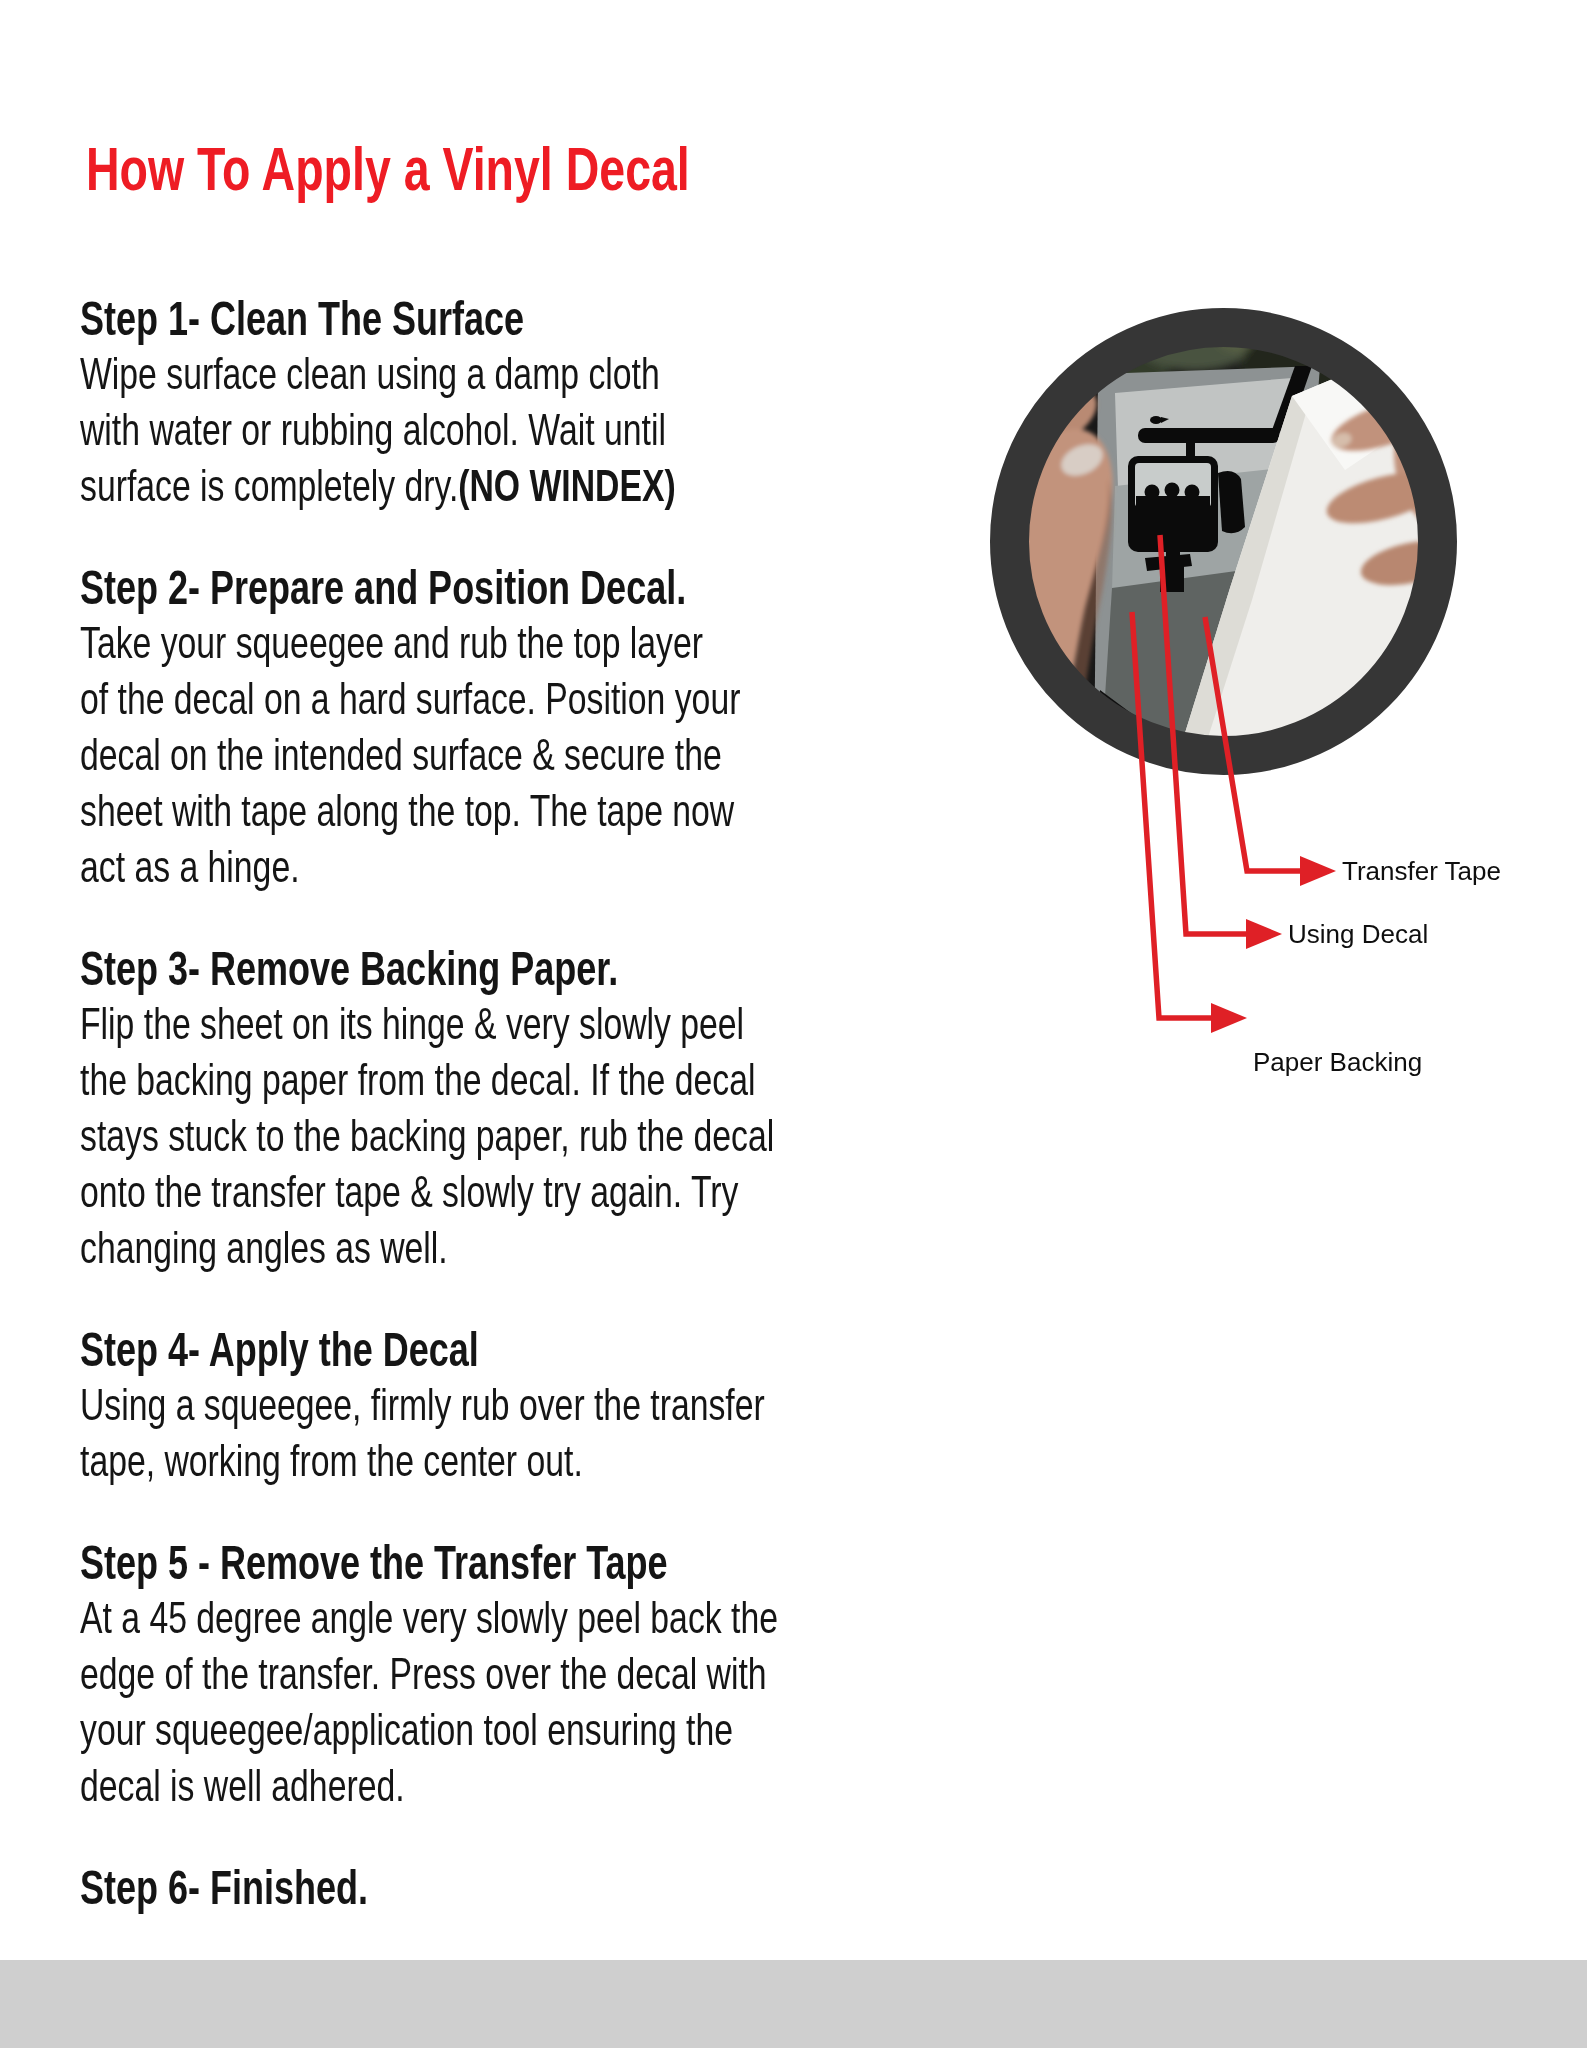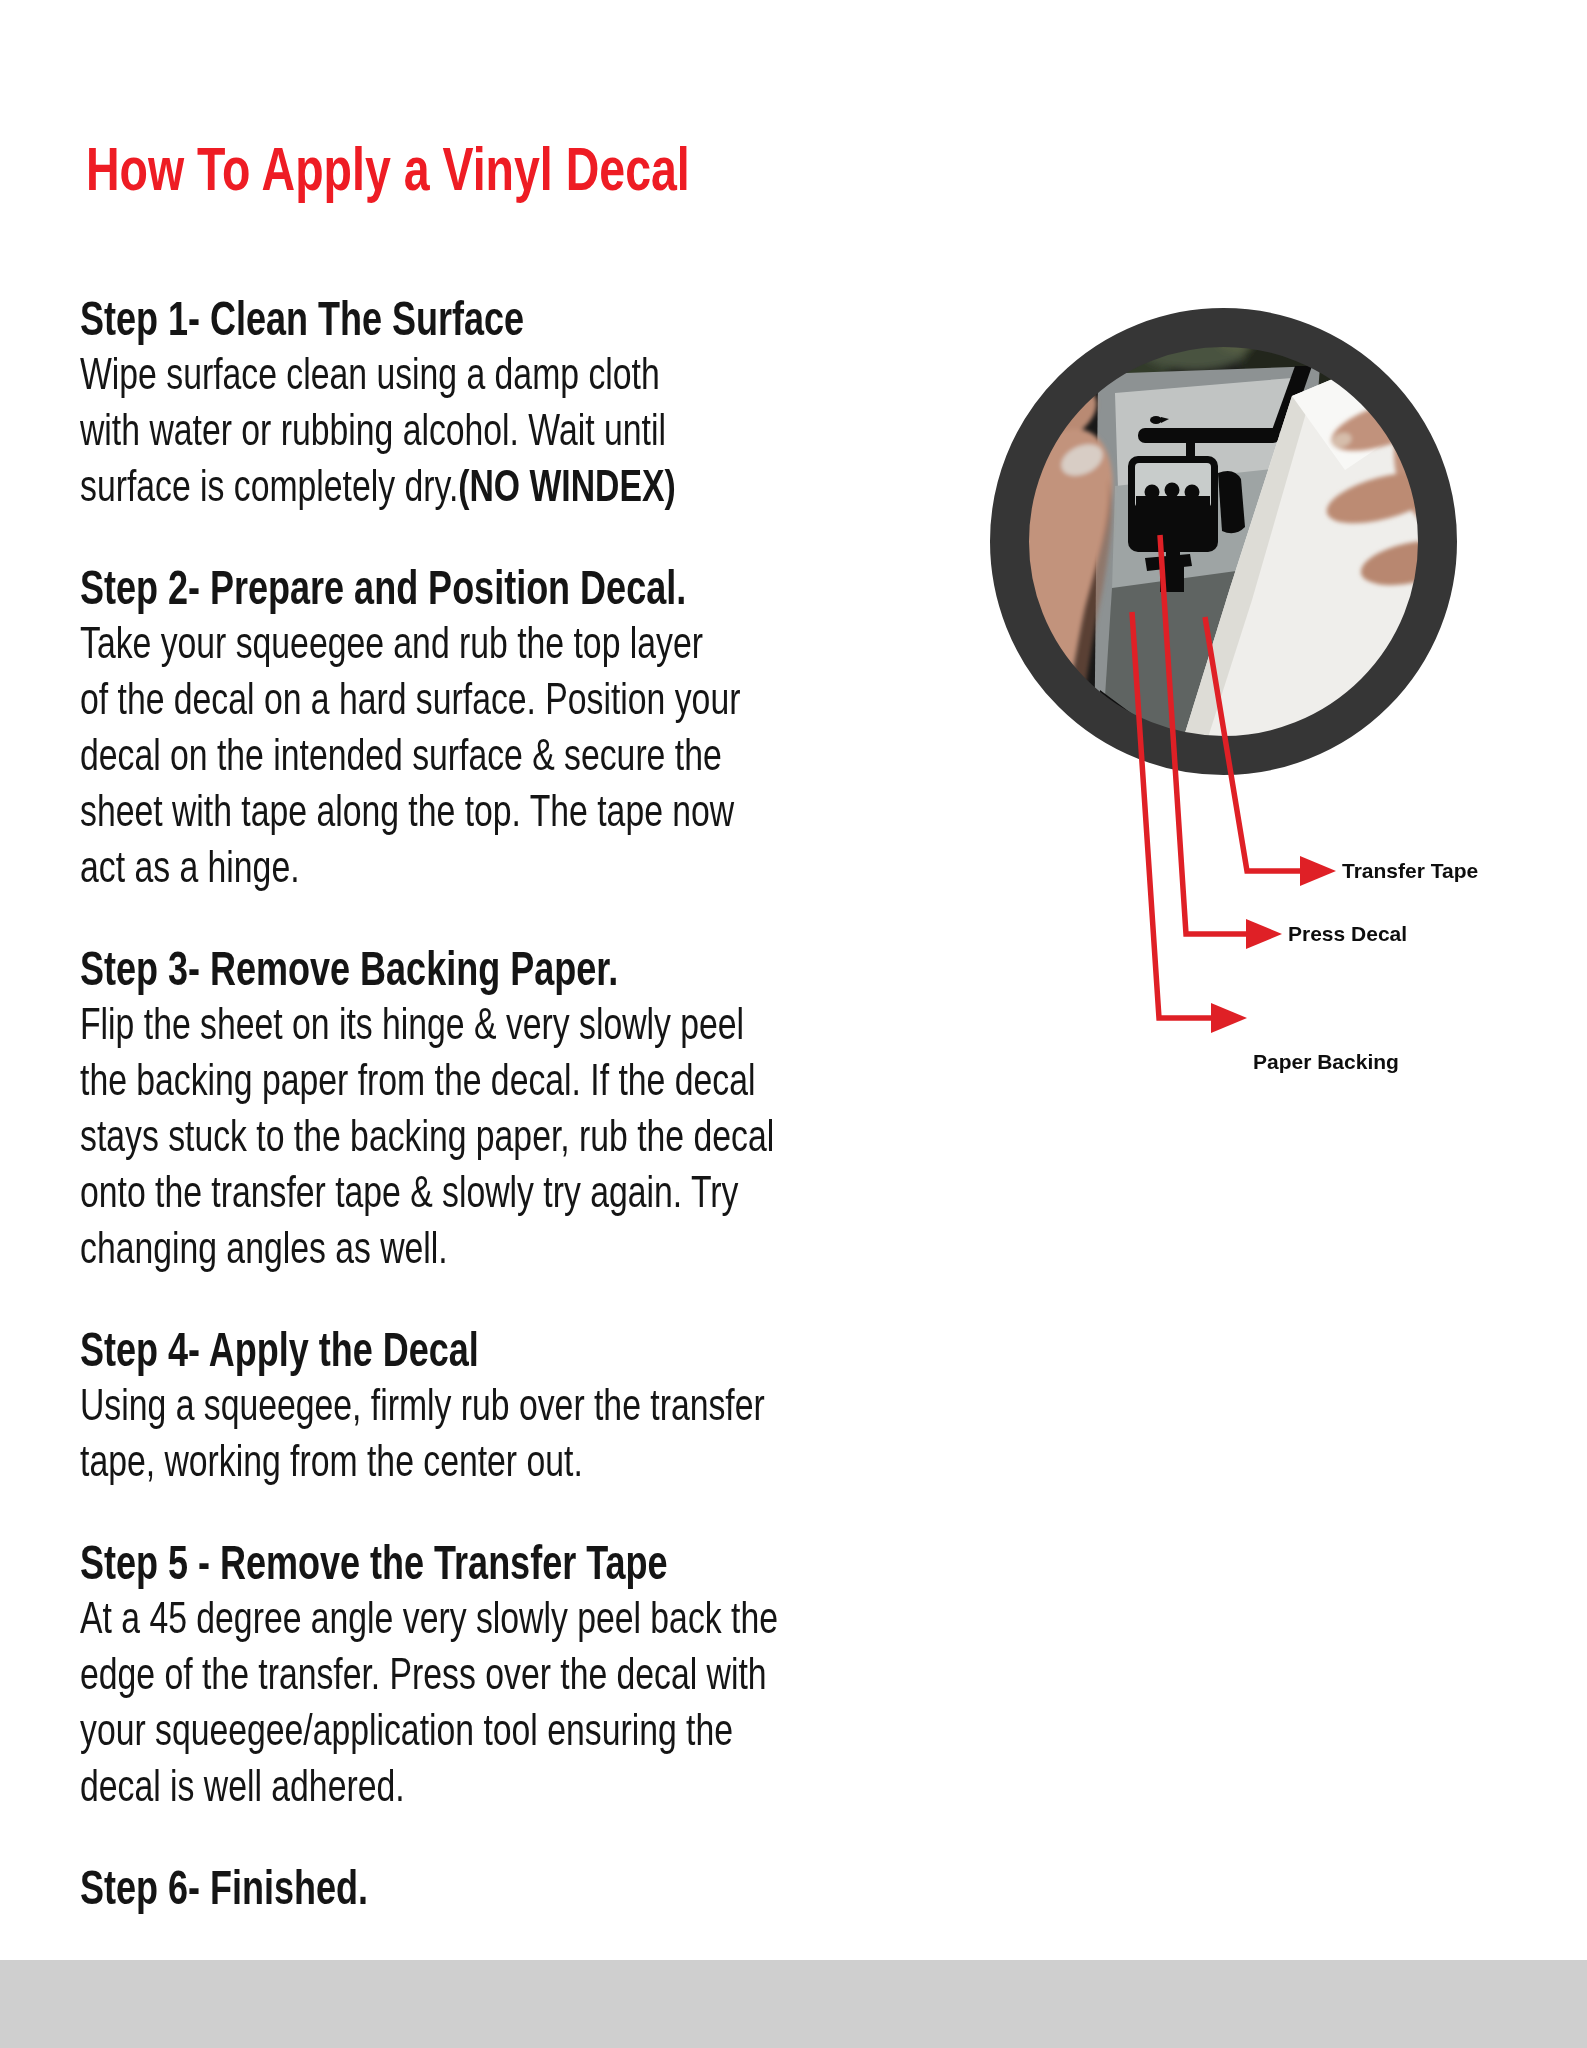--- a/index.html
+++ b/index.html
@@ -18,21 +18,21 @@
     margin:0 0 88px 8px;white-space:nowrap;
   }
   .step + .step{margin-top:47px;}
   .step h2{font-size:48px;line-height:54px;font-weight:bold;margin:0;white-space:nowrap;}
   .step .body{font-size:45px;line-height:56px;white-space:pre-line;}
   .step .body .bold{font-weight:bold;}
   
   .figure{position:absolute;left:990px;top:308px;width:467px;height:467px;}
   .callout-layer{position:absolute;left:0;top:0;width:1587px;height:2048px;pointer-events:none;}
   .fig-label{
-    position:absolute;font-size:21px;line-height:28px;font-weight:bold;
+    position:absolute;font-size:26px;line-height:28px;font-weight:normal;
     color:#0e0e0e;white-space:nowrap;
   }
 </style>
 </head>
 <body>
 
 <div class="page">
 
   <div class="content">
     <h1 class="title">How To Apply a Vinyl Decal</h1>
@@ -172,16 +172,16 @@
       <polyline points="1132,612 1159,1018 1213,1018"></polyline>
     </g>
     <g fill="#df2026" stroke="none">
       <polygon points="1300,856 1300,886 1336,871"></polygon>
       <polygon points="1246,919 1246,949 1282,934"></polygon>
       <polygon points="1211,1003 1211,1033 1247,1018"></polygon>
     </g>
   </svg>
 
   <div class="fig-label" style="left:1342px;top:857px">Transfer Tape</div>
-  <div class="fig-label" style="left:1288px;top:920px">Press Decal</div>
+  <div class="fig-label" style="left:1288px;top:920px">Using Decal</div>
   <div class="fig-label" style="left:1253px;top:1048px">Paper Backing</div>
 
 </div>
 
 </body></html>

